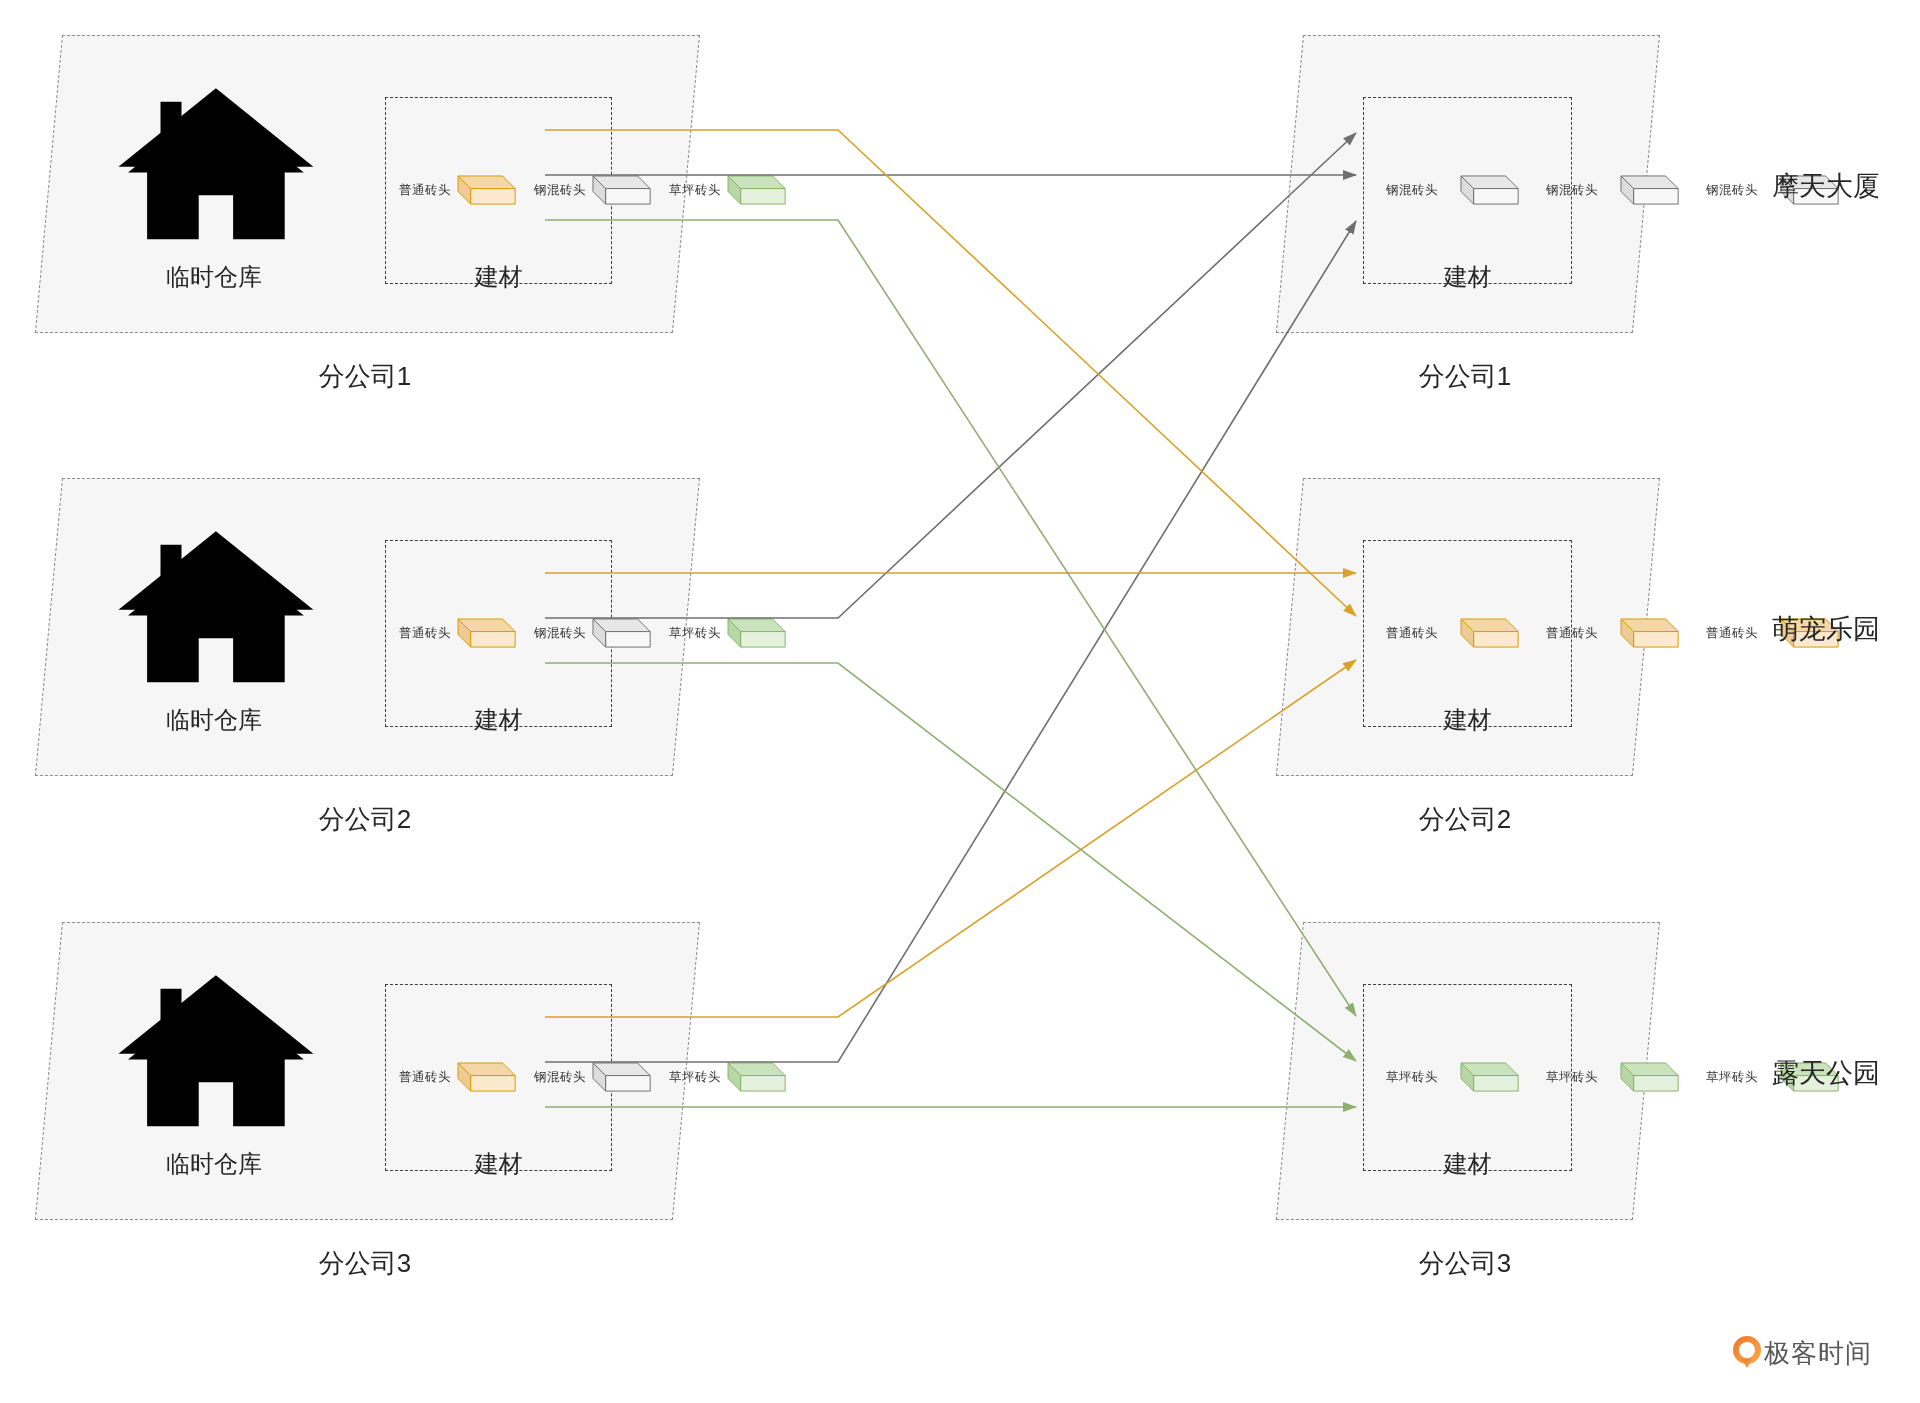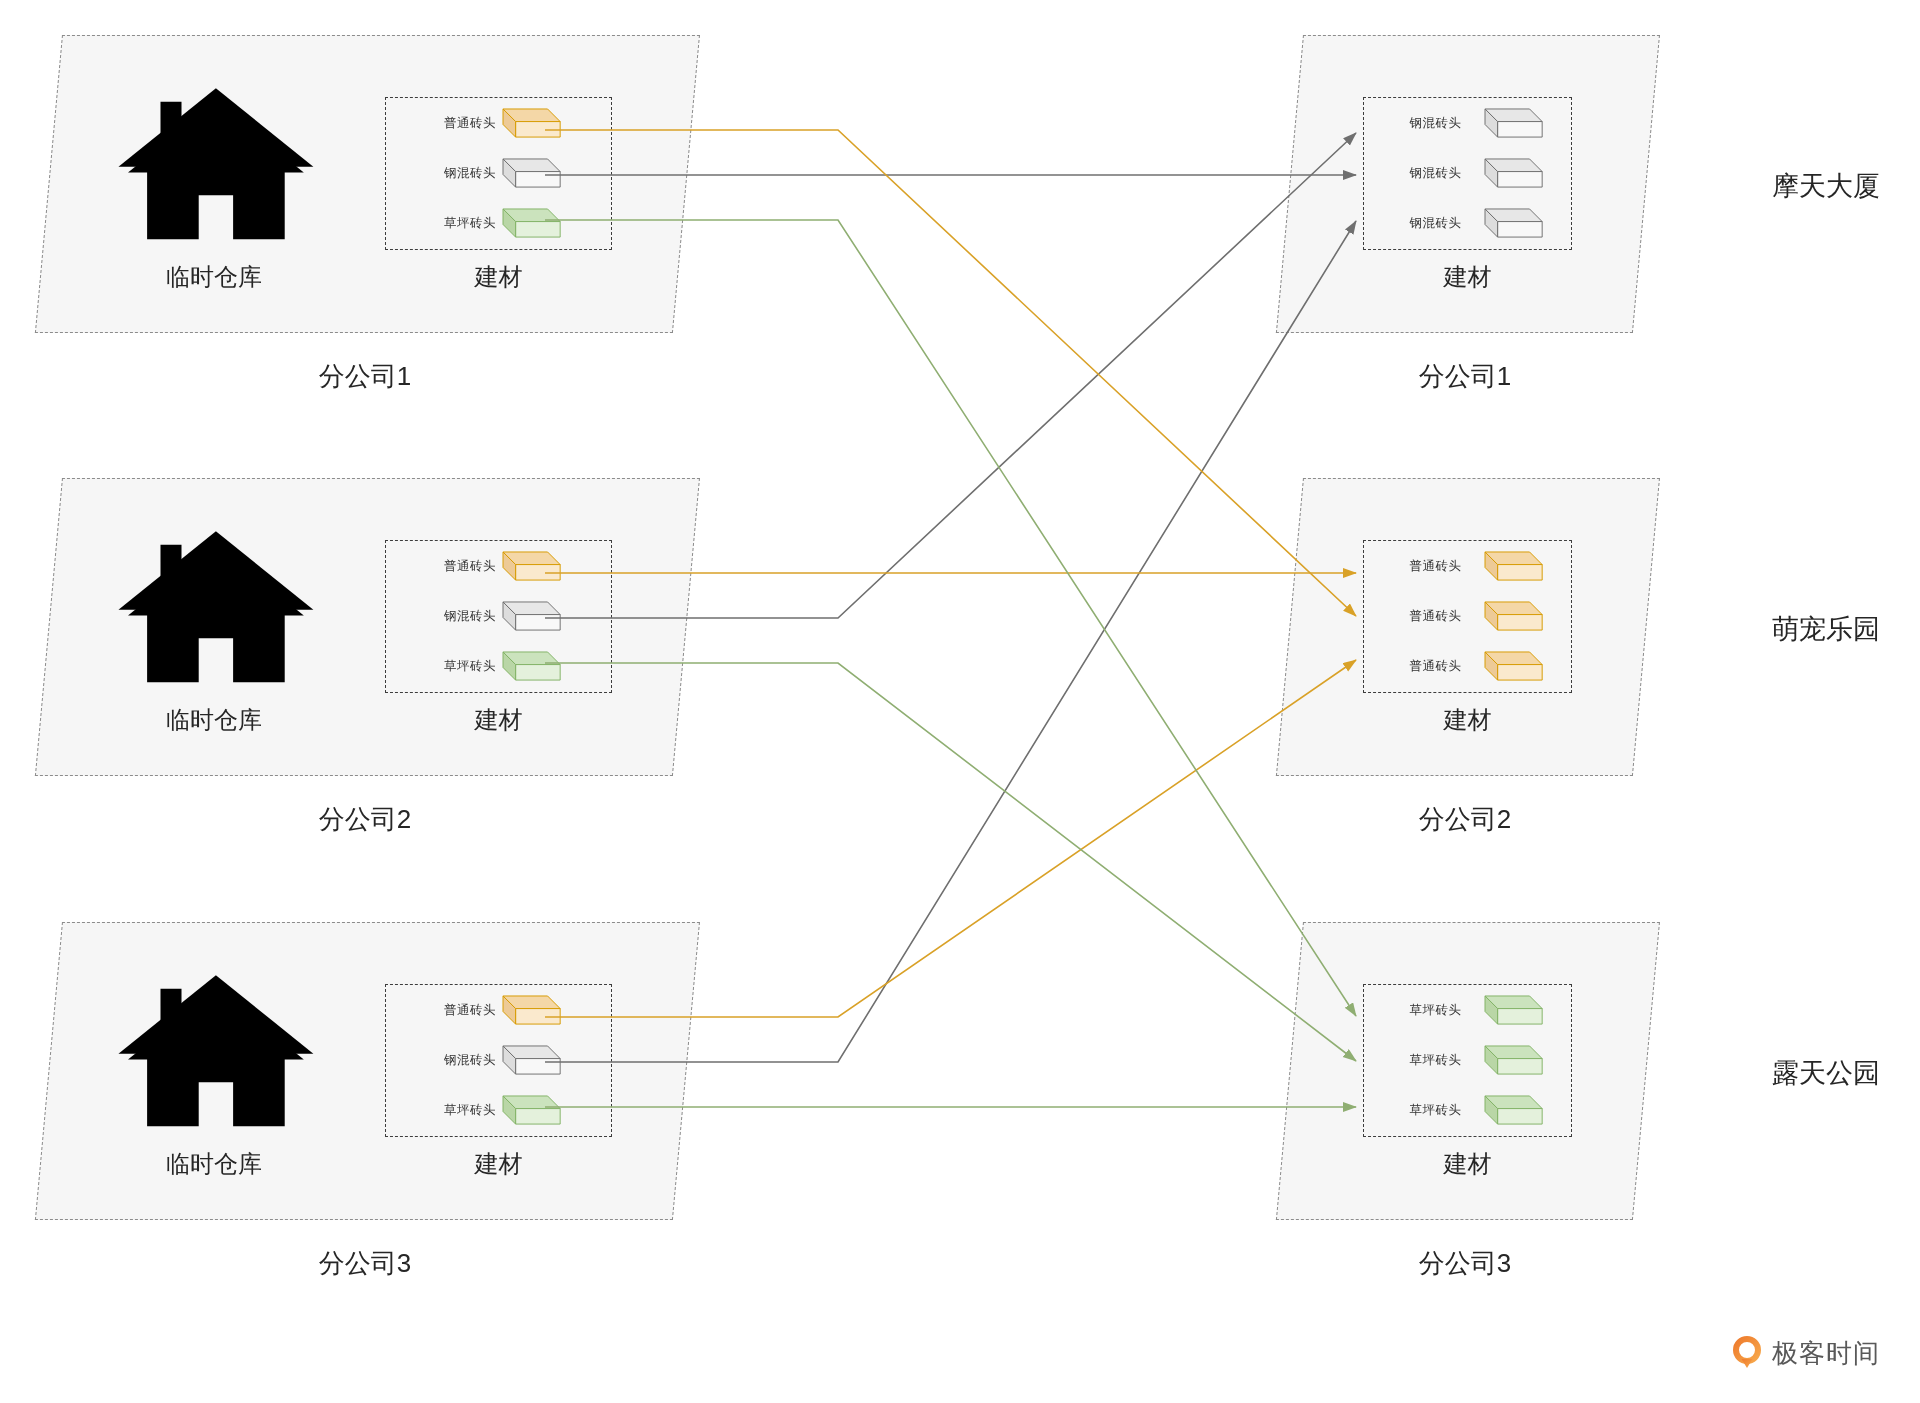--- a/index.html
+++ b/index.html
@@ -1,38 +1,38 @@
 <!DOCTYPE html>
 <html style="--c-panel_fill: #F6F6F6; --c-panel_border: #8C8C8C; --c-box_border: #3D3D3D; --c-text: #262626; --c-house_blue: #2E86DE; --c-gray_line: #6F6F6F; --c-orange_line: #D9A127; --c-green_line: #8FAE72; --c-orange_stroke: #D79B00; --c-orange_top: #F4D7A7; --c-orange_front: #FAE9CD; --c-orange_side: #EDCA96; --c-gray_stroke: #707070; --c-gray_top: #E7E7E7; --c-gray_front: #F8F8F8; --c-gray_side: #DDDDDD; --c-green_stroke: #82B366; --c-green_top: #CBE3BD; --c-green_front: #E4F1DC; --c-green_side: #B9D6A6; --c-logo_orange: #EE7B2D; --c-logo_text: #595959;"><head>
 <meta charset="utf-8">
 <style>
   html,body{margin:0;padding:0;background:#fff;}
   #stage{position:relative;width:1920px;height:1403px;background:#fff;overflow:hidden;
          font-family:"Liberation Sans","DejaVu Sans",sans-serif;color:var(--c-text,#262626);}
   .panel{position:absolute;height:298px;background:var(--c-panel_fill);
          border:1.6px dashed var(--c-panel_border);
          transform:skewX(-5.2deg);transform-origin:0 0;box-sizing:border-box;}
-  .mbox{position:absolute;width:227px;height:153px;border:1.8px dashed var(--c-box_border);
-        box-sizing:border-box;display:flex;flex-direction:column;align-items:center;}
+  .mbox{position:absolute;width:227px;height:187px;border:1.8px dashed var(--c-box_border);
+        box-sizing:border-box;display:flex;flex-direction:row;}
   .mbox.right{width:209px;}
   .mrow{flex:1;display:flex;align-items:center;padding-left:13px;}
   .mbox.right .mrow{padding-left:22px;}
   .mlabel{font-size:12.5px;color:#333;width:52px;white-space:nowrap;letter-spacing:.5px;}
   .brick{width:64px;height:31px;margin-left:6px;flex:none;}
   .mbox.right .brick{margin-left:22px;}
   .brick.orange{--bs:var(--c-orange_stroke);--bt:var(--c-orange_top);--bf:var(--c-orange_front);--bsd:var(--c-orange_side);}
   .brick.gray{--bs:var(--c-gray_stroke);--bt:var(--c-gray_top);--bf:var(--c-gray_front);--bsd:var(--c-gray_side);}
   .brick.green{--bs:var(--c-green_stroke);--bt:var(--c-green_top);--bf:var(--c-green_front);--bsd:var(--c-green_side);}
   .lbl{position:absolute;text-align:center;white-space:nowrap;}
   .lbl.small{font-size:24px;}
   .lbl.branch{font-size:26px;text-align:center;}
   .lbl.building{font-size:27px;text-align:left;}
   .house{position:absolute;width:212px;height:172px;}
   #flows{position:absolute;left:0;top:0;pointer-events:none;}
-  #logo{position:absolute;left:1730px;top:1334px;display:flex;align-items:center;gap:8px;}
+  #logo{position:absolute;left:1730px;top:1334px;display:flex;align-items:center;}
   #logo span{font-size:26px;color:var(--c-logo_text);letter-spacing:1px;}
 </style>
 </head>
 <body>
 
 <div id="stage">
 
   <svg width="0" height="0" style="position:absolute">
     <defs>
       <symbol id="brick-sym" viewBox="0 0 66 32">

